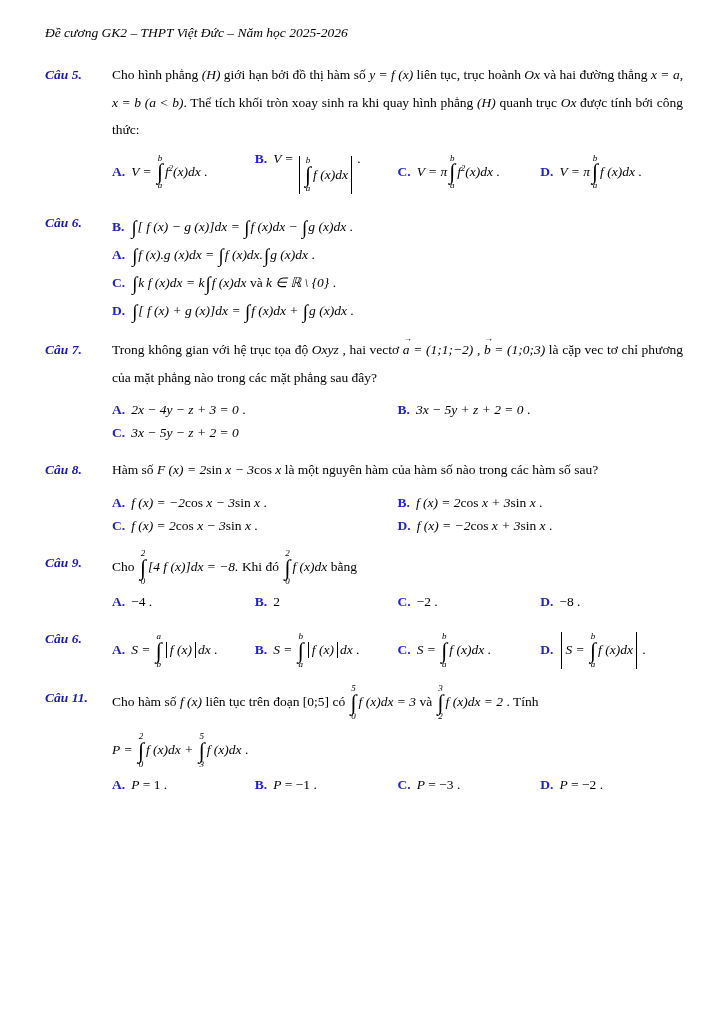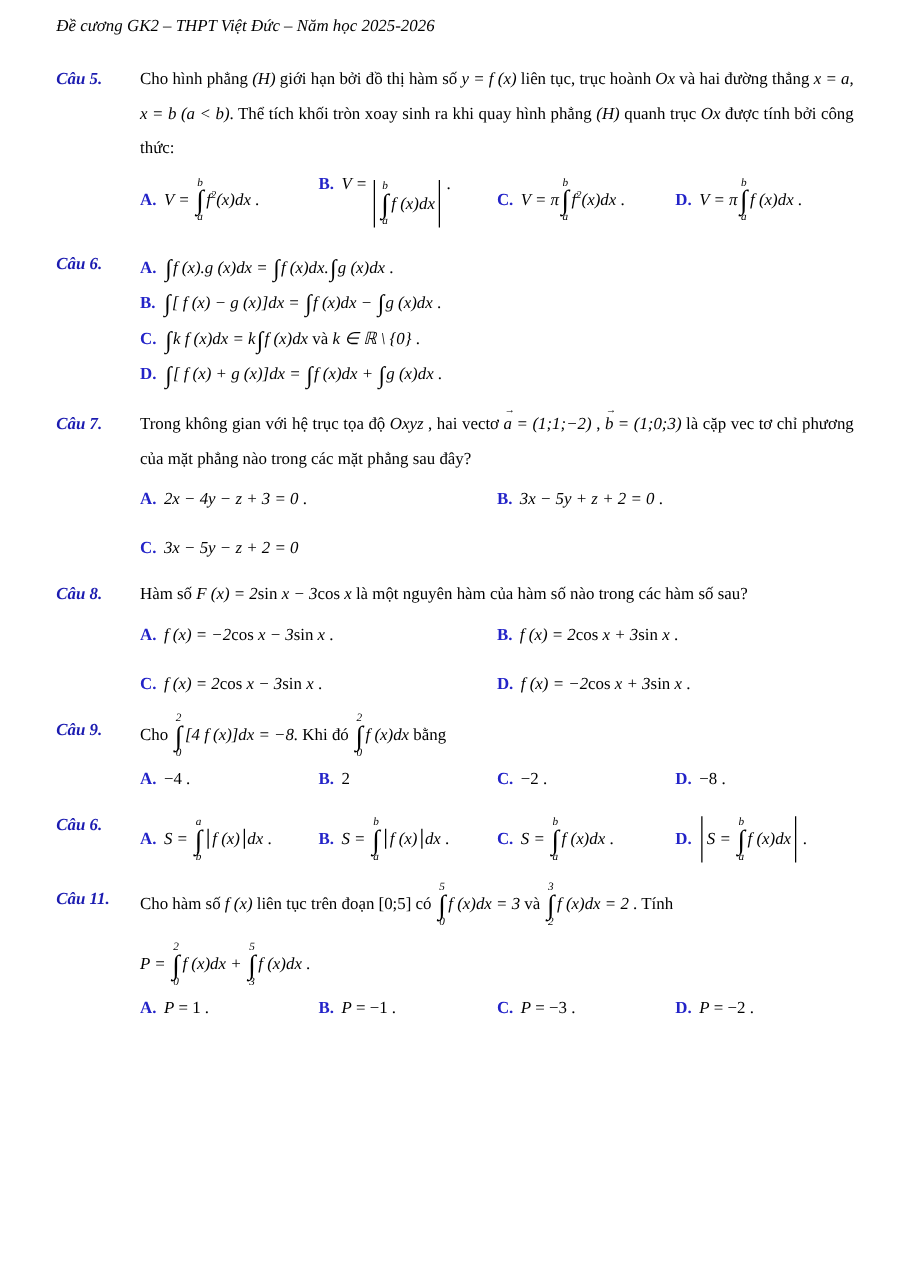--- a/index.html
+++ b/index.html
@@ -2,41 +2,41 @@
 <html style="--label-blue: #1b1bb0; --option-blue: #2323c8;"><head>
 <meta charset="utf-8">
 <style>
   html,body{margin:0;padding:0;background:#ffffff;}
   body{
     width:725px;height:1024px;
     font-family:"Liberation Serif",serif;
     color:#000;
     overflow:hidden;
   }
-  .page{padding:13px 42px 0 45px;}
+  .page{padding:25px 42px 0 45px;}
   .doc-header{
     font-style:italic;
     font-size:13.5px;
     margin-bottom:20px;
   }
   .q{display:flex;margin-bottom:15px;}
   .q-label{
     flex:0 0 67px;
     font-weight:bold;
     color:var(--label-blue,#1b1bb0);
     font-size:13.5px;
     line-height:2.05;
     font-style:italic;
   }
   .q-body{flex:1;font-size:13.5px;}
   .q-text{line-height:2.05;text-align:justify;}
   .q-display{margin:10px 0 4px 0;}
   .opts{margin-top:7px;}
   .opts-grid4{display:grid;grid-template-columns:repeat(4,1fr);align-items:center;}
-  .opts-grid2{display:grid;grid-template-columns:1fr 1fr;row-gap:23px;margin-top:11px;}
+  .opts-grid2{display:grid;grid-template-columns:1fr 1fr;row-gap:7px;margin-top:11px;}
   .opts-stack .opt{margin-top:9px;}
   .opt{white-space:nowrap;}
   .opt-letter{
     font-weight:bold;
     color:var(--option-blue,#2323c8);
     margin-right:6px;
   }
   .mi{font-style:italic;}
   .rm{font-style:normal;}
   sup{font-size:0.62em;}
@@ -99,22 +99,22 @@
                   <span class="il">a</span>
                 </span>f (x)dx</span> .</span></div>
       </div>
     </div>
   </div>
 
   <div class="q">
     <div class="q-label">Câu 6.</div>
     <div class="q-body">
       <div class="opts opts-stack">
+        <div class="opt"><span class="opt-letter">B.</span><span class="opt-math"><span class="mi"><span class="sint">∫</span>[ f (x) − g (x)]dx = <span class="sint">∫</span>f (x)dx − <span class="sint">∫</span>g (x)dx</span> .</span></div>
         <div class="opt"><span class="opt-letter">A.</span><span class="opt-math"><span class="mi"><span class="sint">∫</span>f (x).g (x)dx = <span class="sint">∫</span>f (x)dx.<span class="sint">∫</span>g (x)dx</span> .</span></div>
-        <div class="opt"><span class="opt-letter">B.</span><span class="opt-math"><span class="mi"><span class="sint">∫</span>[ f (x) − g (x)]dx = <span class="sint">∫</span>f (x)dx − <span class="sint">∫</span>g (x)dx</span> .</span></div>
         <div class="opt"><span class="opt-letter">C.</span><span class="opt-math"><span class="mi"><span class="sint">∫</span>k f (x)dx = k<span class="sint">∫</span>f (x)dx <span class="rm">và</span> k ∈ ℝ \ {0}</span> .</span></div>
         <div class="opt"><span class="opt-letter">D.</span><span class="opt-math"><span class="mi"><span class="sint">∫</span>[ f (x) + g (x)]dx = <span class="sint">∫</span>f (x)dx + <span class="sint">∫</span>g (x)dx</span> .</span></div>
       </div>
     </div>
   </div>
 
   <div class="q">
     <div class="q-label">Câu 7.</div>
     <div class="q-body">
       <div class="q-text">Trong không gian với hệ trục tọa độ <span class="mi">Oxyz</span> , hai vectơ <span class="mi"><span class="vec">a</span> = (1;1;−2)</span> , <span class="mi"><span class="vec">b</span> = (1;0;3)</span> là cặp vec tơ chỉ phương của mặt phẳng nào trong các mặt phẳng sau đây?</div>

